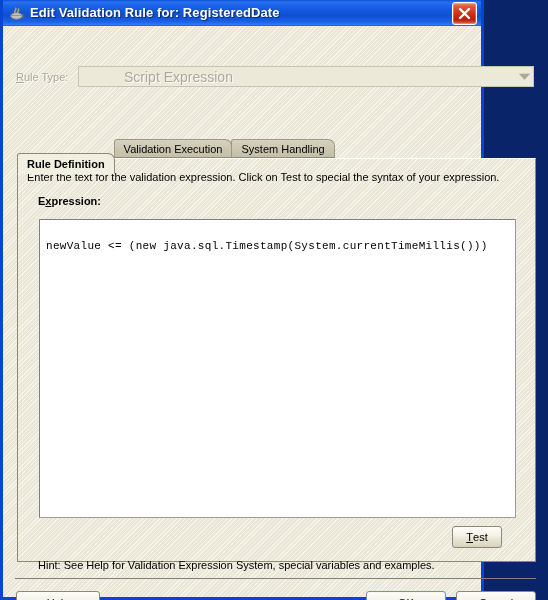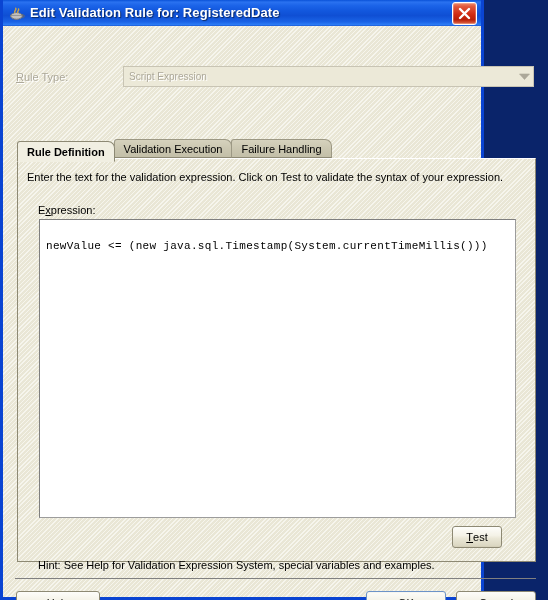--- a/index.html
+++ b/index.html
@@ -101,21 +101,20 @@
 
   
   .ruletype-row {
     position: absolute;
     left: 13px;
     top: 40px;
     width: 518px;
     height: 21px;
     display: flex;
     align-items: center;
-    gap: 45px;
   }
   .ruletype-label {
     width: 62px;
     flex: 0 0 62px;
     font-size: 11px;
     color: #aca899;
     text-shadow: 1px 1px 0 #ffffff;
   }
   .combo {
     flex: 1 1 auto;
@@ -123,26 +122,27 @@
     box-sizing: border-box;
     border: 1px solid #c8c4b4;
     background: #ece9d8;
     display: flex;
     align-items: center;
     position: relative;
     cursor: default;
   }
   .combo-value {
     padding-left: 5px;
-    font-size: 10px;
+    font-size: 14px;
     color: #aca899;
     text-shadow: 1px 1px 0 #ffffff;
     flex: 1 1 auto;
     white-space: nowrap;
     overflow: hidden;
+    margin-left: 40px;
   }
   .combo-arrow {
     width: 17px;
     flex: 0 0 17px;
     height: 19px;
     display: flex;
     align-items: center;
     justify-content: center;
   }
 
@@ -166,21 +166,21 @@
     cursor: default;
     position: relative;
     margin-right: -1px;
   }
   .tab.inactive {
     background: linear-gradient(to bottom, #d6d2bd 0%, #cac6b0 55%, #c3bfa8 100%);
     border: 1px solid #9c9884;
     border-bottom: 1px solid #8d8974;
     border-radius: 3px 7px 0 0;
     height: 19px;
-    margin-bottom: 4px;
+    margin-bottom: 16px;
   }
   .tab.active {
     background: #f1efe2;
     border: 1px solid #8d8974;
     border-bottom: 1px solid #f1efe2;
     border-radius: 3px 7px 0 0;
     height: 21px;
     z-index: 4;
     font-weight: bold;
   }
@@ -209,23 +209,24 @@
     position: absolute;
     left: 9px;
     top: 12px;
     font-size: 11px;
     color: #000000;
     white-space: nowrap;
   }
   .expr-label {
     position: absolute;
     left: 20px;
-    top: 45px;
-    font-size: 11px;
-    color: #000000;
+    top: 36px;
+    font-size: 11px;
+    color: #000000;
+    font-weight: bold;
   }
   .expr-area {
     position: absolute;
     left: 21px;
     top: 60px;
     width: 477px;
     height: 299px;
     box-sizing: border-box;
     background: #ffffff;
     border: 1px solid #7f7f7f;
@@ -359,26 +360,26 @@
     </div>
 
     <div class="tabstrip">
       <div class="tab active">
         <span>Rule Definition</span>
       </div>
       <div class="tab inactive">
         <span>Validation Execution</span>
       </div>
       <div class="tab inactive">
-        <span>Failure Handling</span>
+        <span>System Handling</span>
       </div>
     </div>
 
     <div class="tabpanel">
-      <div class="panel-instruction">Enter the text for the validation expression. Click on Test to validate the syntax of your expression.</div>
+      <div class="panel-instruction">Enter the text for the validation expression. Click on Test to special the syntax of your expression.</div>
 
       <div class="expr-label">E<span class="mn">x</span>pression:</div>
 
       <div class="expr-area">
         <pre class="expr-text">newValue &lt;= (new java.sql.Timestamp(System.currentTimeMillis()))</pre>
       </div>
 
       <div class="btn btn-test"><span class="mn">T</span>est</div>
 
       <div class="hint">Hint: See Help for Validation Expression System, special variables and examples.</div>

